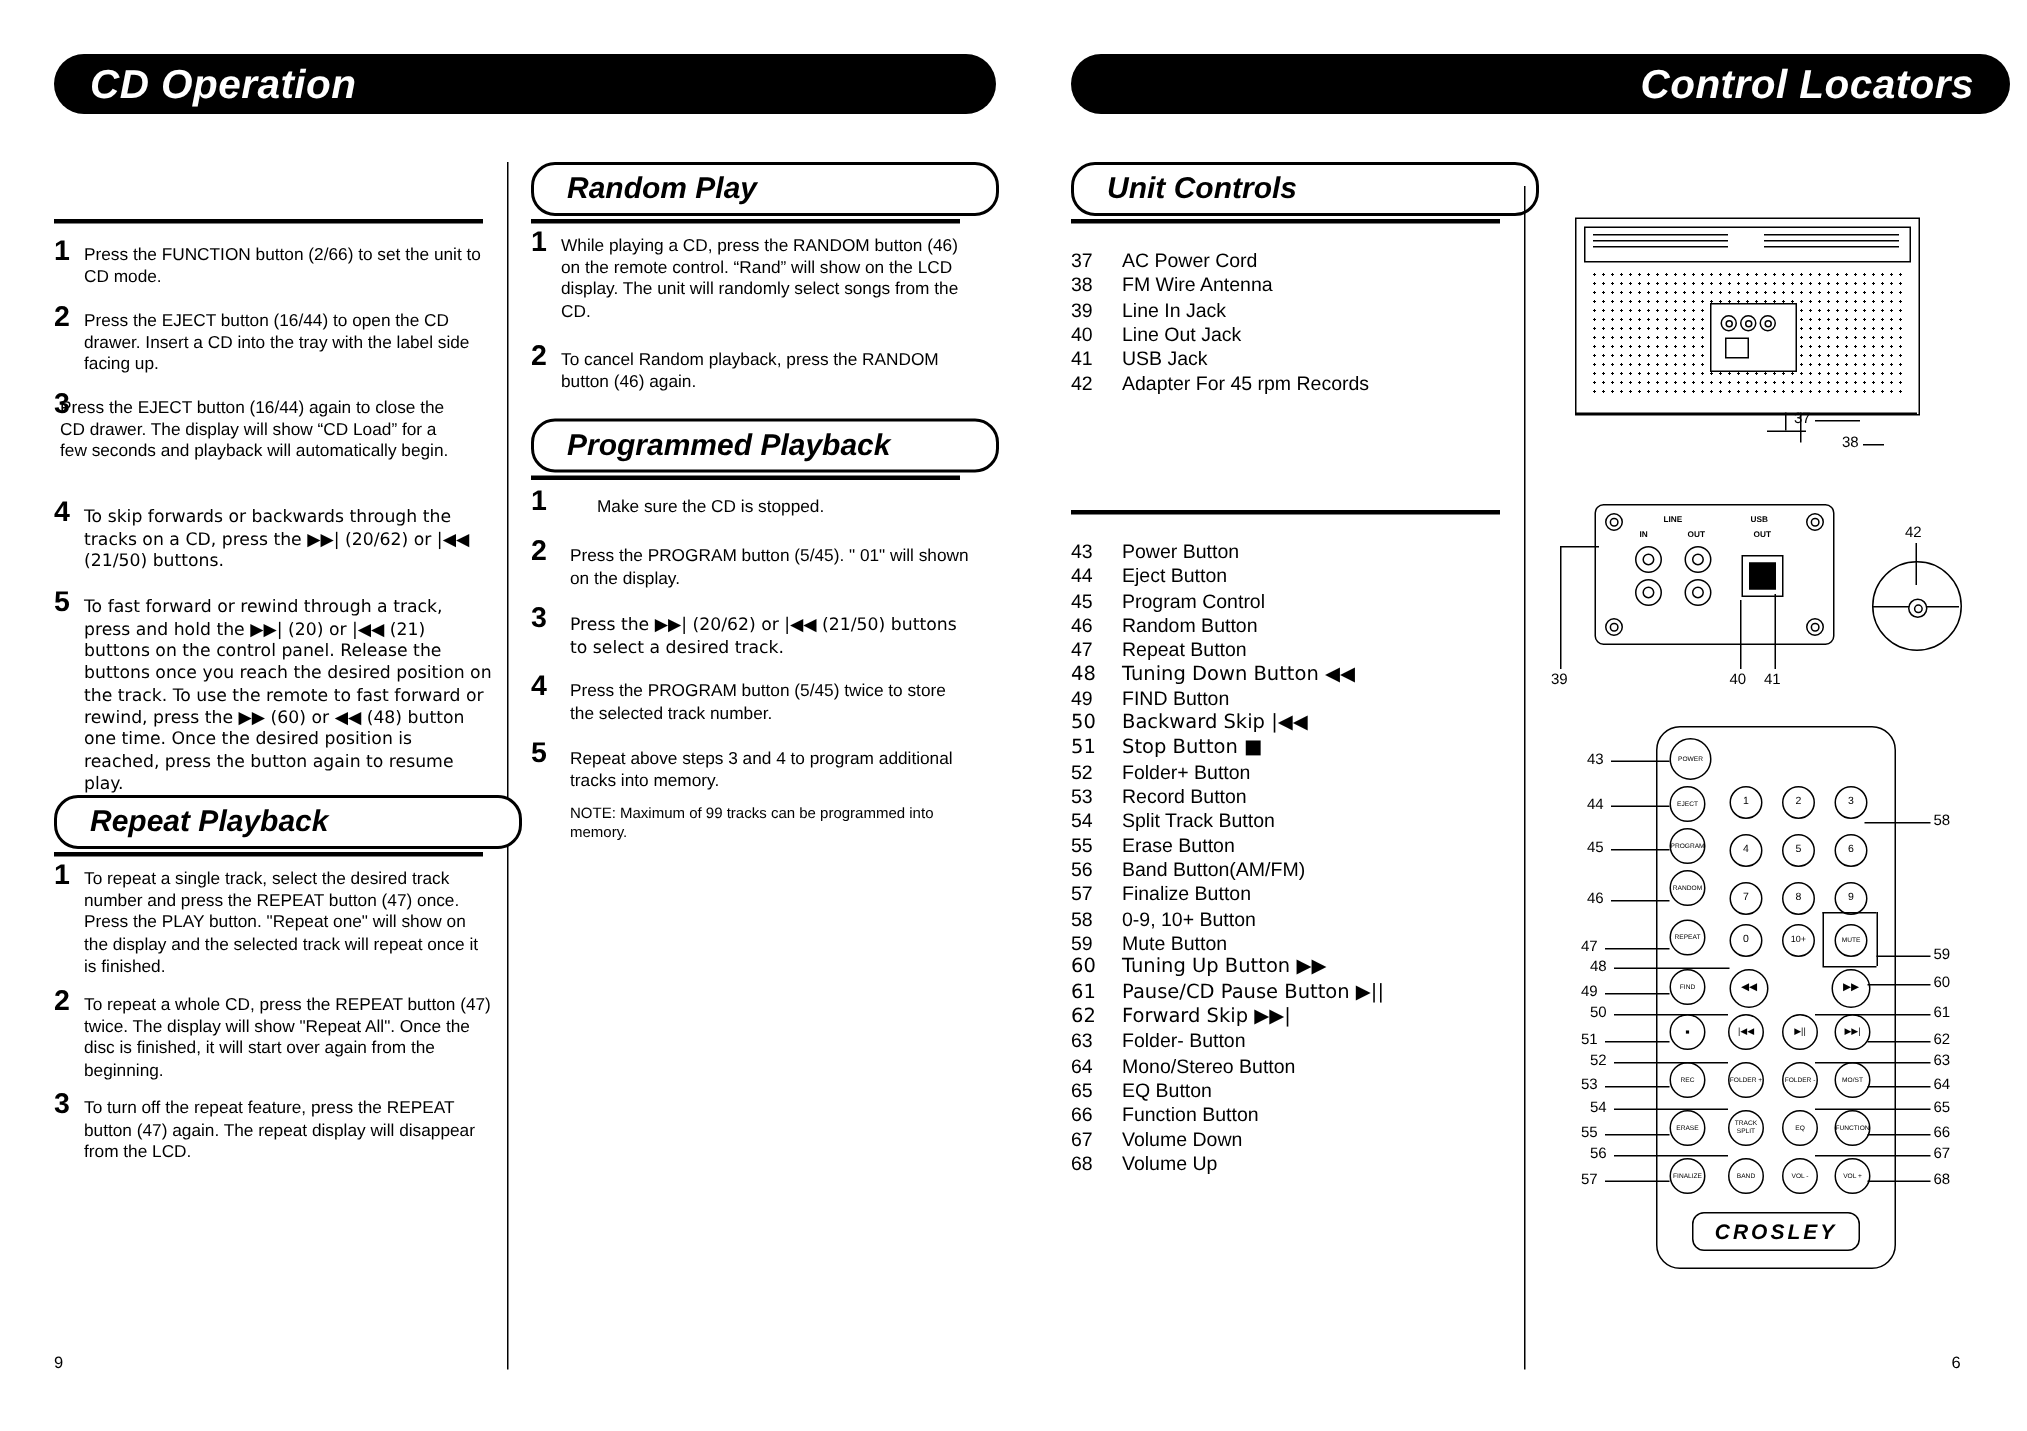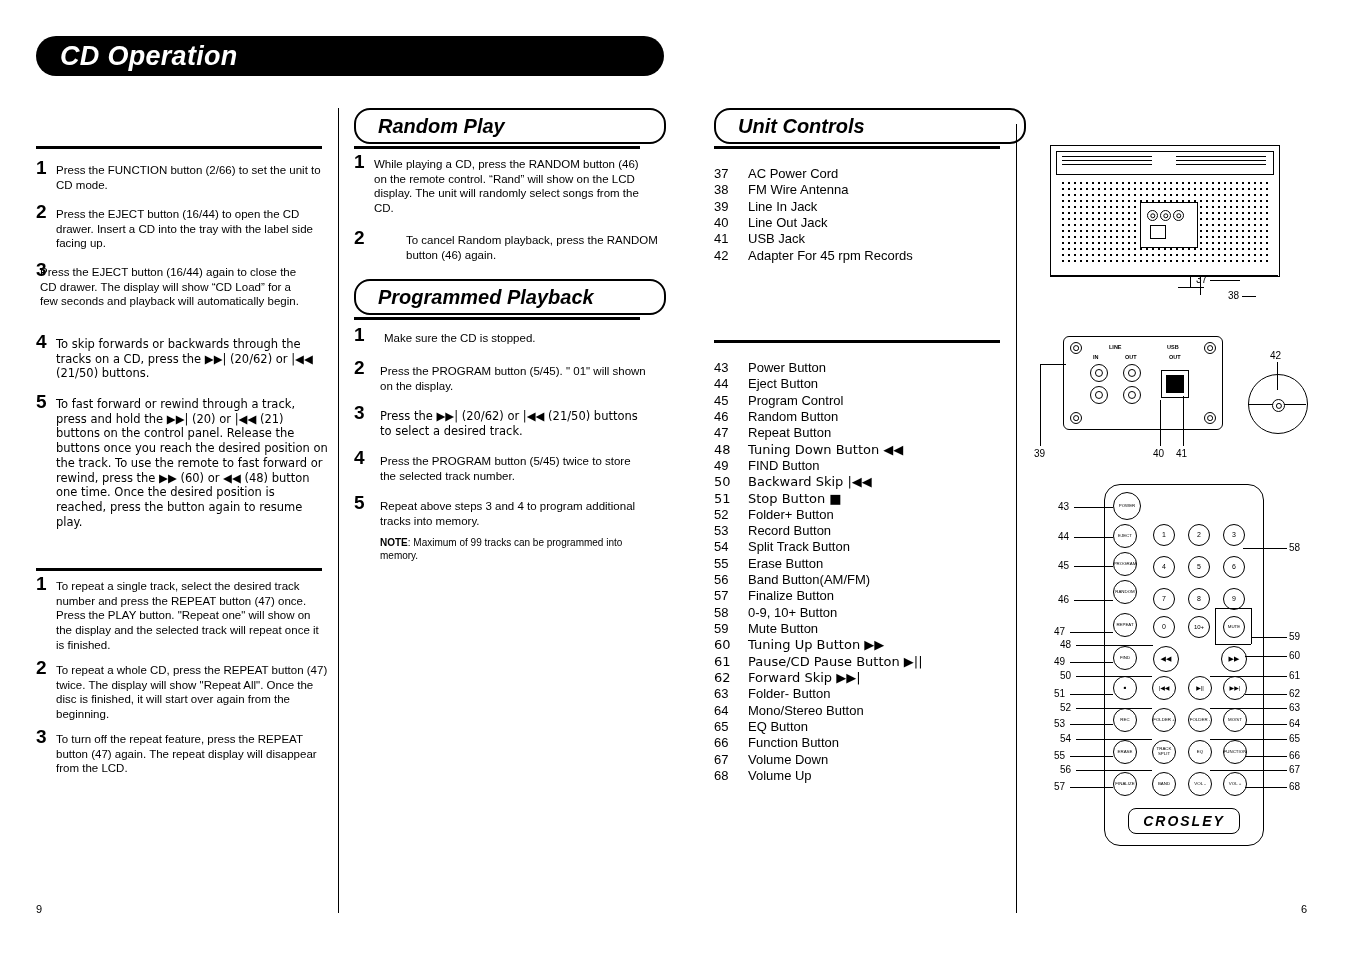--- a/index.html
+++ b/index.html
@@ -72,21 +72,21 @@
   .step .txt {
     position: absolute;
     font-size: 11.5px;
     line-height: 1.28;
   }
   .note {
     position: absolute;
     font-size: 10px;
     line-height: 1.25;
   }
-  .note b { font-weight: bold; }
+  .note b { font-weight: normal; }
 
   
   .clist { position: absolute; font-size: 13px; }
   .crow { display: flex; line-height: 1.255; }
   .crow .cnum { width: 34px; }
   .crow .clabel { white-space: nowrap; }
 
   .pagenum {
     position: absolute;
     font-size: 11px;
@@ -203,20 +203,23 @@
   </div>
   <div class="step" style="left:36px; top:332px; width:292px;">
     <span class="num">4</span>
     <span class="txt sym" style="left:20px; top:5px; width:272px;">To skip forwards or backwards through the tracks on a CD, press the ▶▶| (20/62) or |◀◀ (21/50) buttons.</span>
   </div>
   <div class="step" style="left:36px; top:392px; width:292px;">
     <span class="num">5</span>
     <span class="txt sym" style="left:20px; top:5px; width:272px;">To fast forward or rewind through a track, press and hold the ▶▶| (20) or |◀◀ (21) buttons on the control panel. Release the buttons once you reach the desired position on the track. To use the remote to fast forward or rewind, press the ▶▶ (60) or ◀◀ (48) button one time. Once the desired position is reached, press the button again to resume play.</span>
   </div>
 
+  <div class="sec-head" style="left:36px; top:530px; width:286px; height:32px;">
+    <span>Repeat Playback</span>
+  </div>
   <div class="sec-underline" style="left:36px; top:568px; width:286px;"></div>
 
   <div class="step" style="left:36px; top:574px; width:292px;">
     <span class="num">1</span>
     <span class="txt" style="left:20px; top:5px; width:272px;">To repeat a single track, select the desired track number and press the REPEAT button (47) once. Press the PLAY button. "Repeat one" will show on the display and the selected track will repeat once it is finished.</span>
   </div>
   <div class="step" style="left:36px; top:658px; width:292px;">
     <span class="num">2</span>
     <span class="txt" style="left:20px; top:5px; width:272px;">To repeat a whole CD, press the REPEAT button (47) twice. The display will show "Repeat All". Once the disc is finished, it will start over again from the beginning.</span>
   </div>
@@ -229,31 +232,31 @@
     <span>Random Play</span>
   </div>
   <div class="sec-underline" style="left:354px; top:146px; width:286px;"></div>
 
   <div class="step" style="left:354px; top:152px; width:292px;">
     <span class="num">1</span>
     <span class="txt" style="left:20px; top:5px; width:272px;">While playing a CD, press the RANDOM button (46) on the remote control. “Rand” will show on the LCD display. The unit will randomly select songs from the CD.</span>
   </div>
   <div class="step" style="left:354px; top:228px; width:292px;">
     <span class="num">2</span>
-    <span class="txt" style="left:20px; top:5px; width:272px;margin-left:32px;">To cancel Random playback, press the RANDOM button (46) again.</span>
+    <span class="txt" style="left:20px; top:5px; width:272px;">To cancel Random playback, press the RANDOM button (46) again.</span>
   </div>
 
   <div class="sec-head" style="left:354px; top:279px; width:286px; height:32px;">
     <span>Programmed Playback</span>
   </div>
   <div class="sec-underline" style="left:354px; top:317px; width:286px;"></div>
 
   <div class="step" style="left:354px; top:325px; width:292px;">
     <span class="num">1</span>
-    <span class="txt" style="left:30px; top:6px; width:266px;">Make sure the CD is stopped.</span>
+    <span class="txt" style="left:44px; top:6px; width:266px;">Make sure the CD is stopped.</span>
   </div>
   <div class="step" style="left:354px; top:358px; width:292px;">
     <span class="num">2</span>
     <span class="txt" style="left:26px; top:6px; width:266px;">Press the PROGRAM button (5/45). " 01" will shown on the display.</span>
   </div>
   <div class="step" style="left:354px; top:403px; width:292px;">
     <span class="num">3</span>
     <span class="txt sym" style="left:26px; top:6px; width:266px;">Press the ▶▶| (20/62) or  |◀◀ (21/50) buttons to select a desired track.</span>
   </div>
   <div class="step" style="left:354px; top:448px; width:292px;">
@@ -263,20 +266,23 @@
   <div class="step" style="left:354px; top:493px; width:292px;">
     <span class="num">5</span>
     <span class="txt" style="left:26px; top:6px; width:266px;">Repeat above steps 3 and 4 to program additional tracks into memory.</span>
   </div>
   <div class="note" style="left:380px; top:537px; width:256px;">
     <b>NOTE</b><span>: Maximum of 99 tracks can be programmed into memory.</span>
   </div>
 
   <div class="pagenum" style="left:36px; top:903px;">9</div>
 
+  <div class="banner banner-right" style="left:714px; top:36px; width:602px; height:40px; font-size:27px;">
+    <span>Control Locators</span>
+  </div>
 
   <div class="sec-head" style="left:714px; top:108px; width:286px; height:32px;">
     <span>Unit Controls</span>
   </div>
   <div class="sec-underline" style="left:714px; top:146px; width:286px;"></div>
   <div class="vrule" style="left:1016px; top:124px; height:789px;"></div>
 
   <div class="clist" style="left:714px; top:166px; width:290px;">
     <div class="crow">
         <span class="cnum">37</span>

